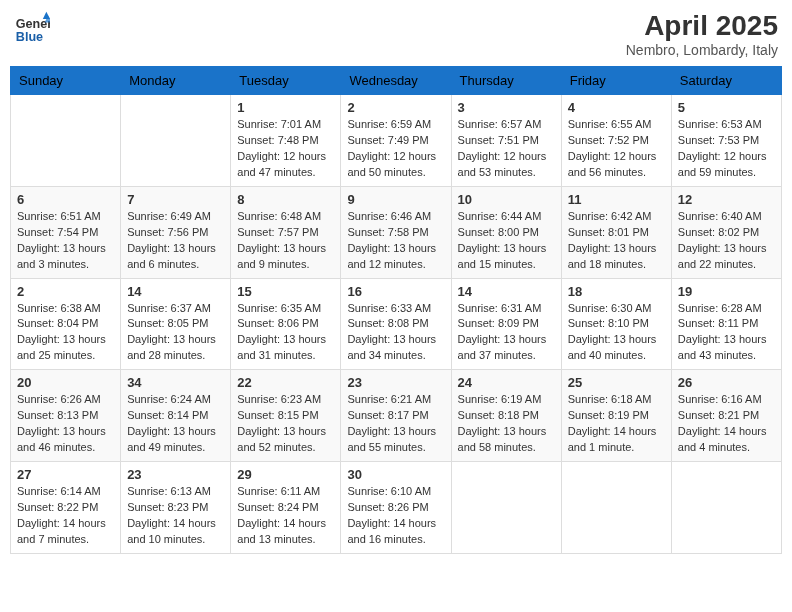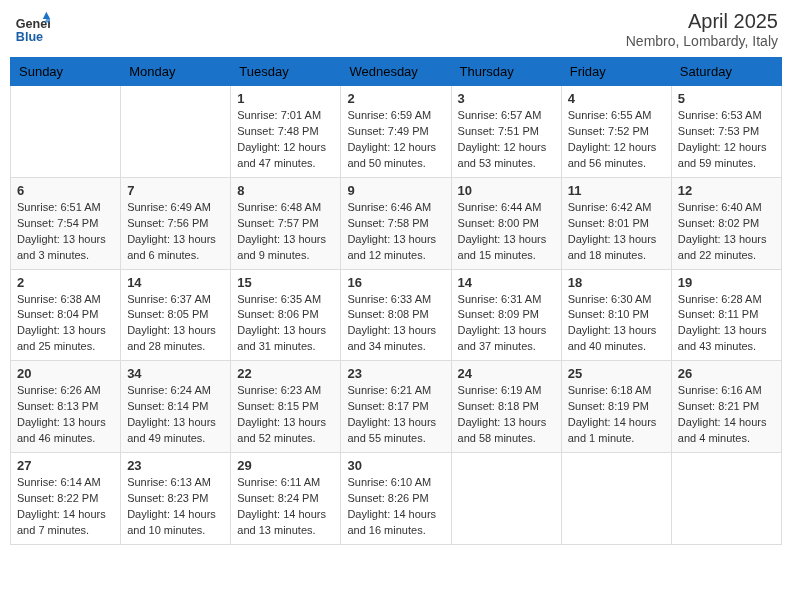--- a/index.html
+++ b/index.html
@@ -23,23 +23,23 @@
       gap: 4px;
     }
     .logo-icon {
       width: 36px;
       height: 36px;
     }
     .title-section {
       text-align: right;
     }
     .month-title {
-      font-size: 20px;
+      font-size: 28px;
       color: #333;
-      font-weight: normal;
+      font-weight: bold;
     }
     .subtitle {
       font-size: 14px;
       color: #555;
     }
     .calendar {
       width: 100%;
       border-collapse: collapse;
       border: 1px solid #ccc;
     }

